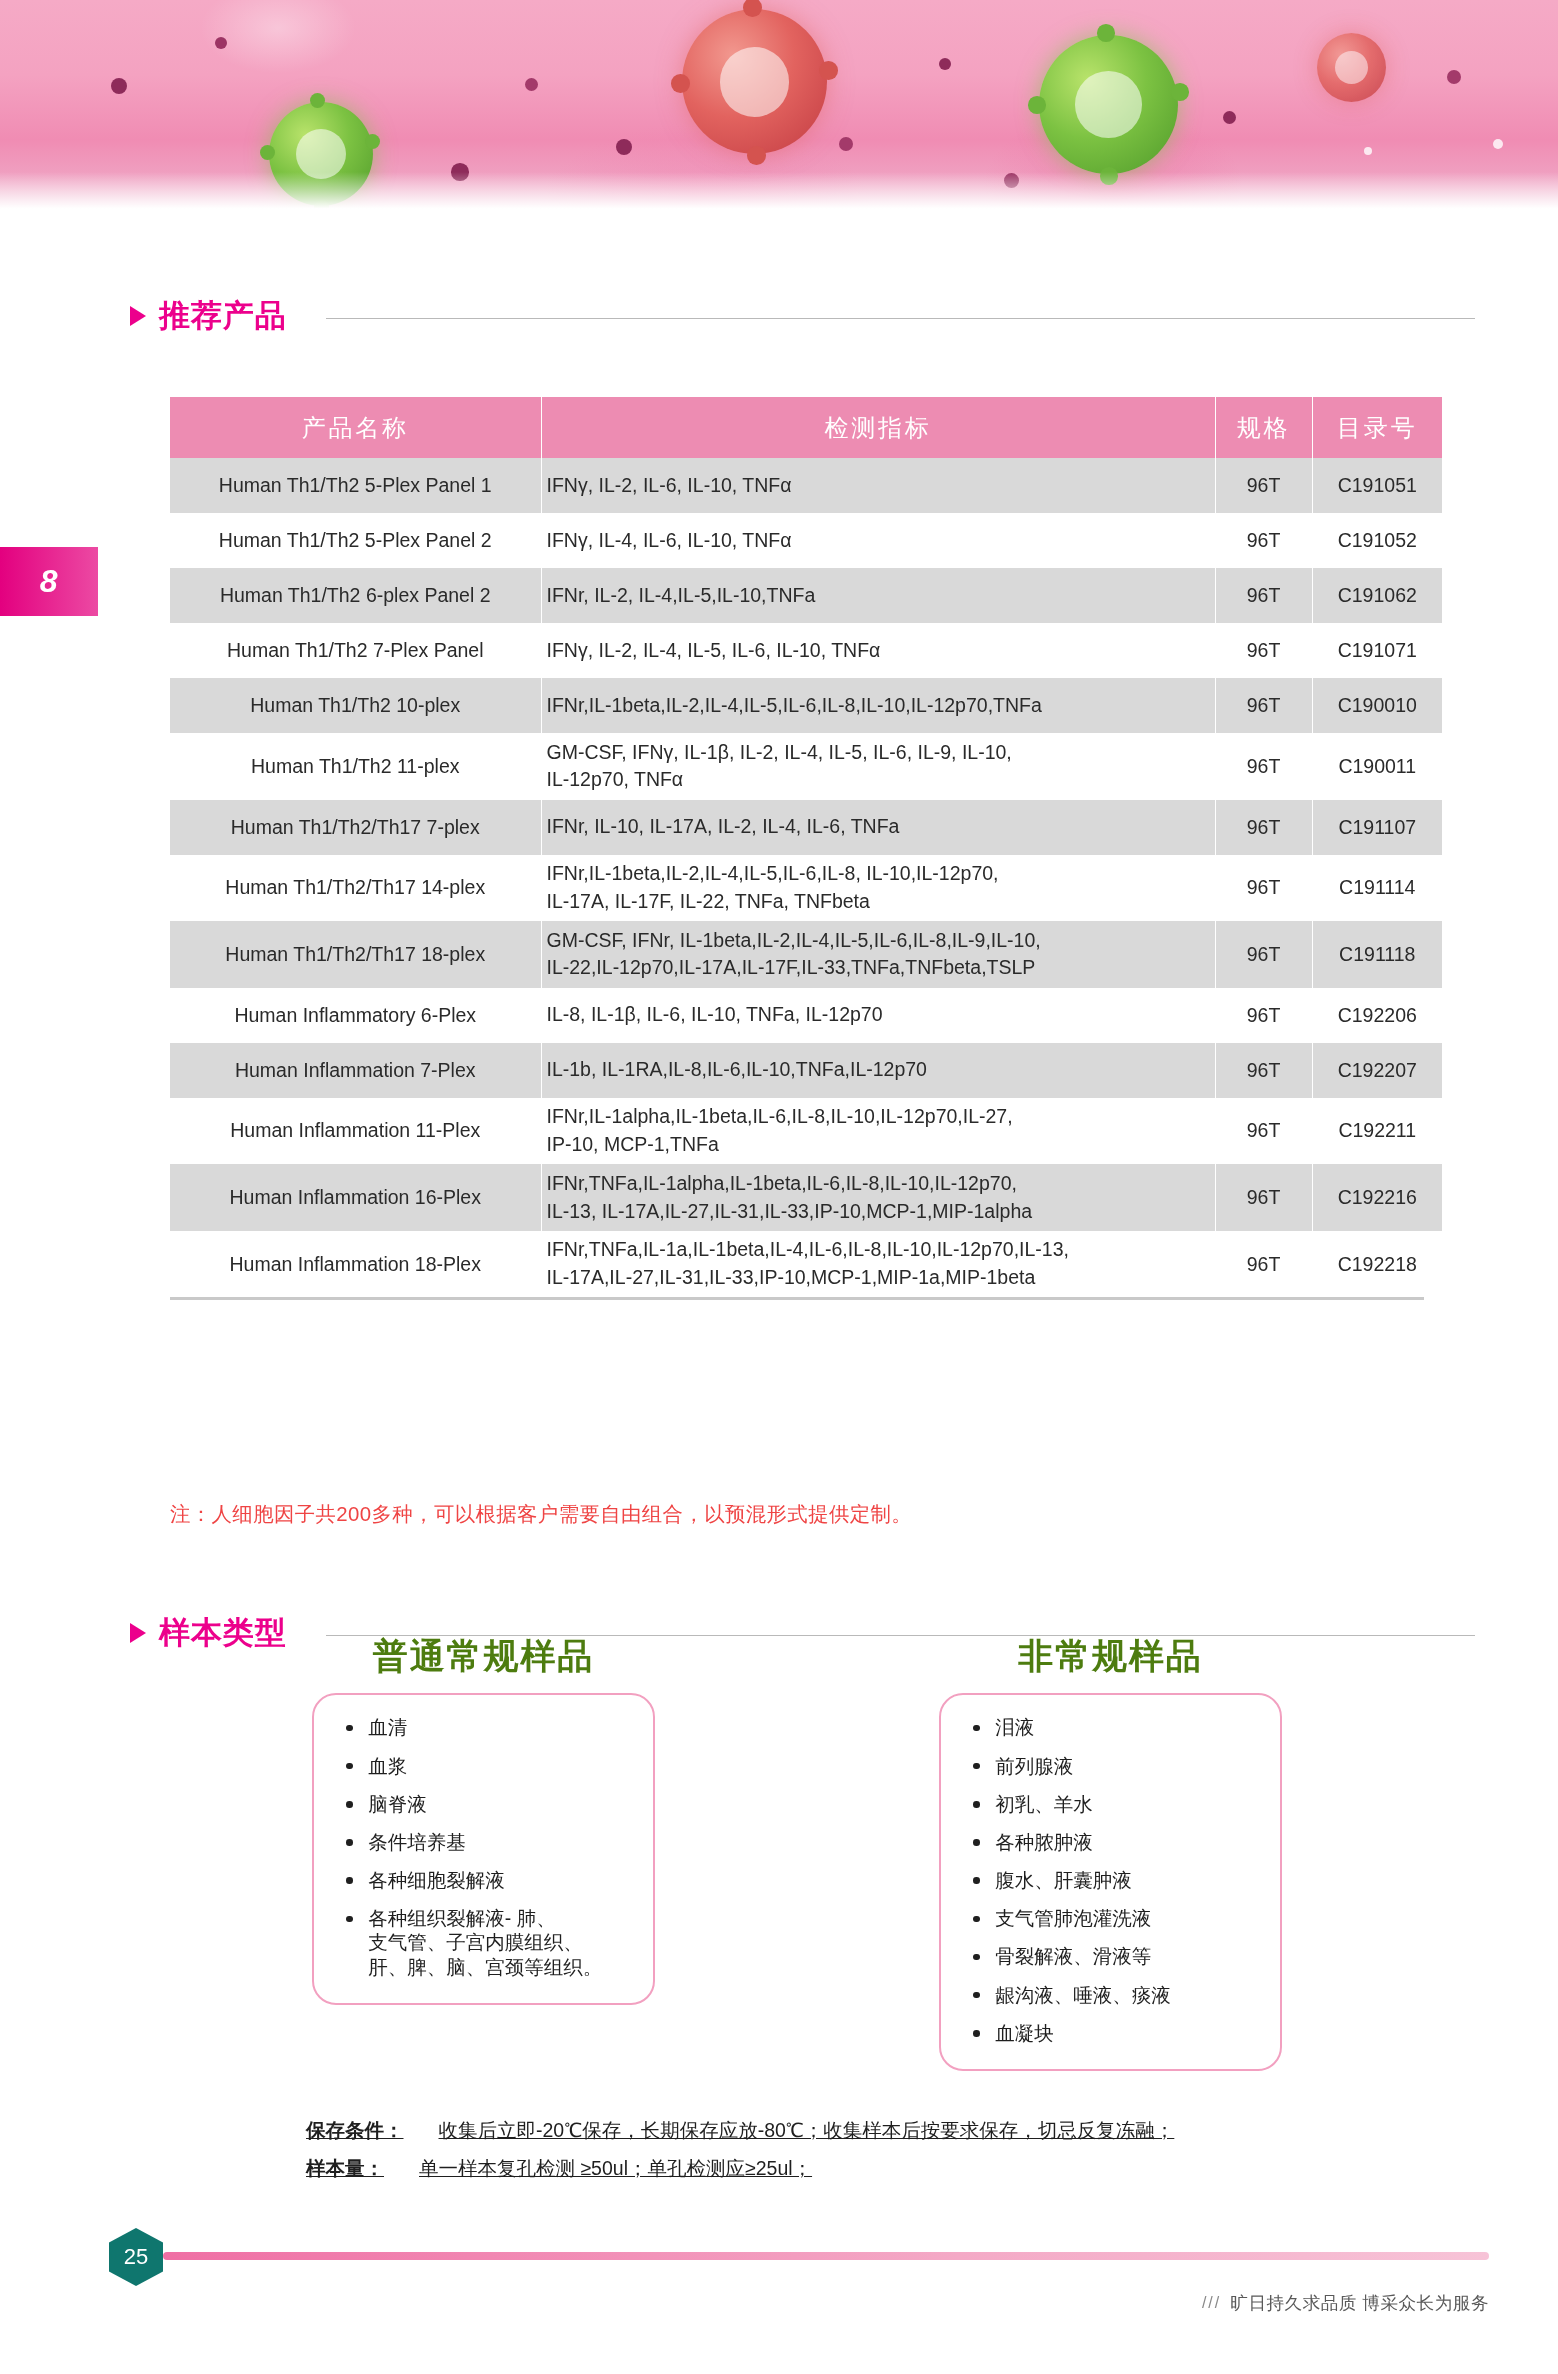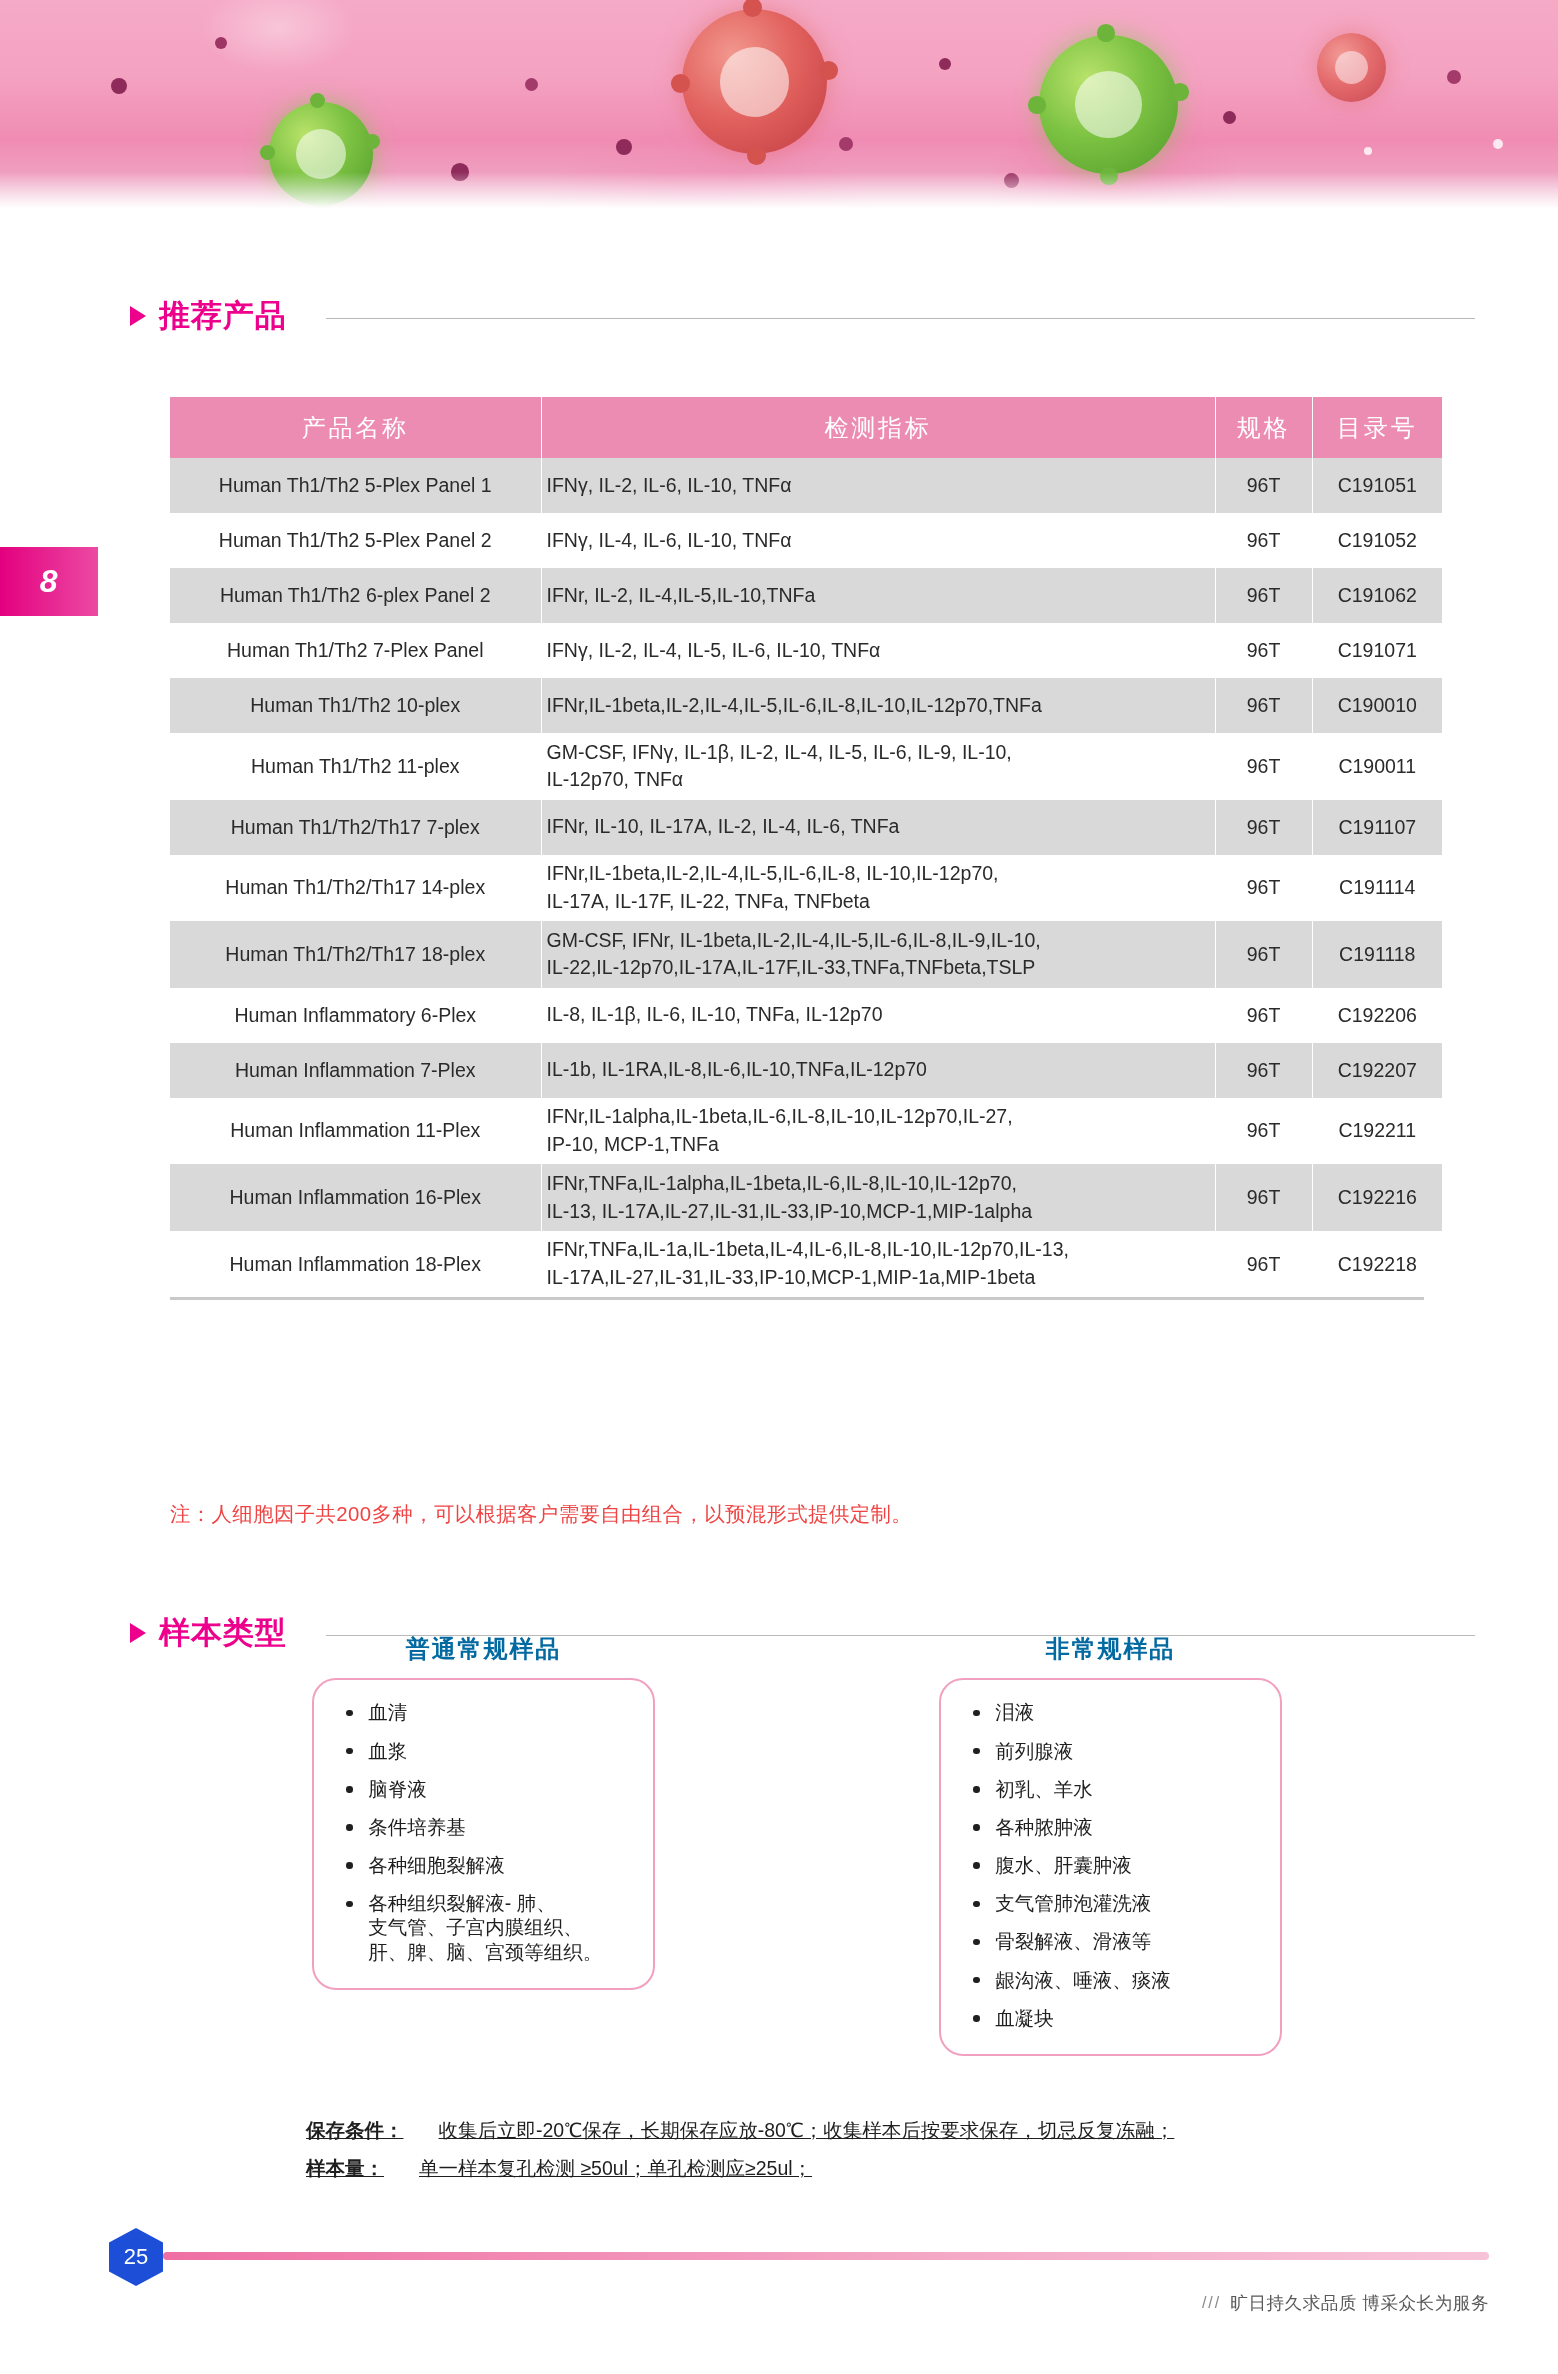--- a/index.html
+++ b/index.html
@@ -138,21 +138,21 @@
   
   .sample-cols {
     position: absolute;
     left: 170px; top: 1633px;
     width: 1254px;
     display: flex;
     gap: 0;
   }
   .sample-col { width: 627px; display: flex; flex-direction: column; align-items: center; }
   .sample-col-title {
-    font-size: 24px; color: #0369a1; font-weight: bold; letter-spacing: 1.9px;
+    font-size: 35px; color: #4d7c0f; font-weight: bold; letter-spacing: 1.9px;
     margin-bottom: 13px;
   }
   .sample-box {
     width: 343px;
     border: 2.8px solid #f2a0c0;
     border-radius: 24px;
     padding: 20.4px 28px 24px 32px;
   }
   .sample-box ul { list-style: none; margin: 0; padding: 0; }
   .sample-box li {
@@ -178,21 +178,21 @@
   .storage b { font-weight: bold; }
   .storage .ind { display: inline-block; width: 35px; }
 
   
   .page-num-wrap {
     position: absolute; left: 109px; top: 2228px;
     width: 54px; height: 58px;
   }
   .hex {
     width: 54px; height: 58px;
-    background: #1d4ed8;
+    background: #0f766e;
     clip-path: polygon(50% 0%, 100% 25%, 100% 75%, 50% 100%, 0% 75%, 0% 25%);
     display: flex; align-items: center; justify-content: center;
     color: #fff; font-size: 22px;
   }
   .bottom-rule {
     position: absolute; left: 163px; top: 2252px;
     width: 1326px; height: 8.3px;
     background: linear-gradient(90deg,#ef6fa4,#f4a9c6 60%,#f7c3d7);
     border-radius: 4.6px;
   }

